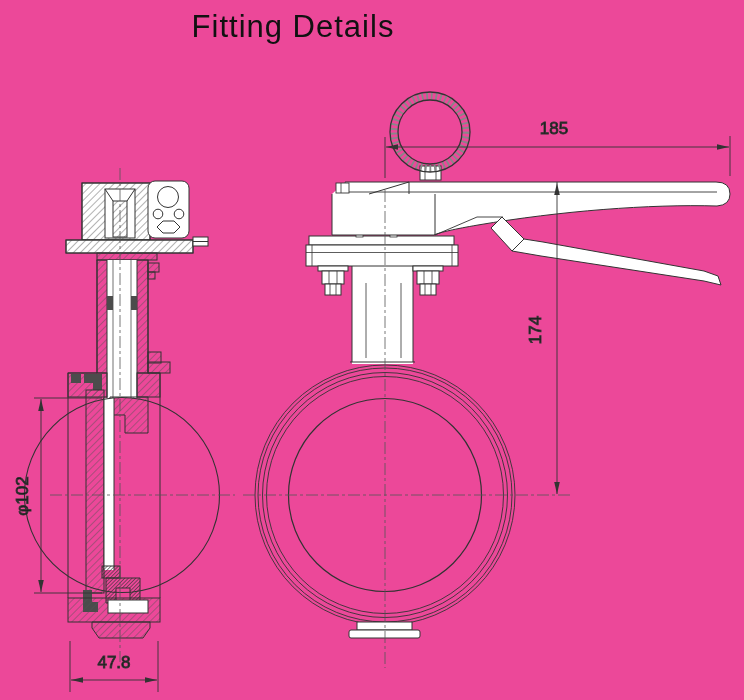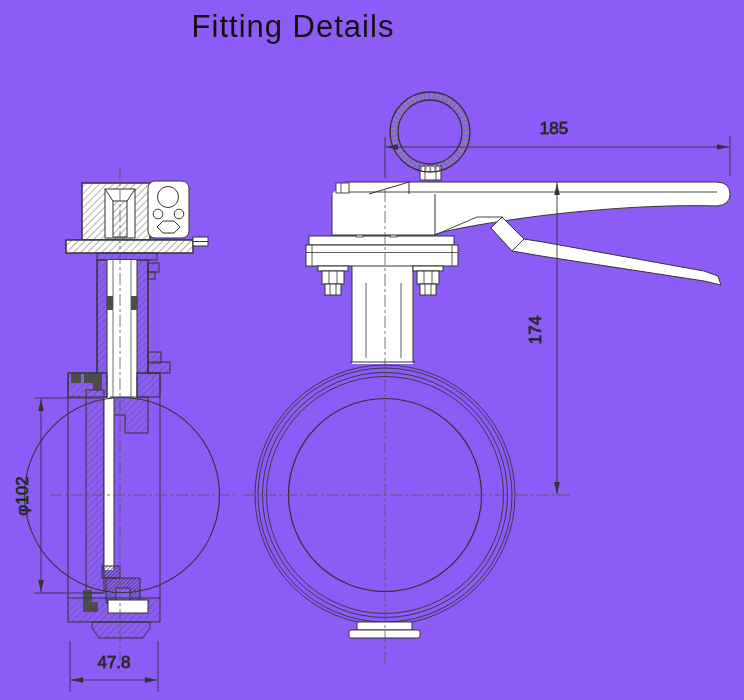--- a/index.html
+++ b/index.html
@@ -1,16 +1,16 @@
 <!DOCTYPE html>
 <html><head>
 <meta charset="utf-8">
 <style>
   html,body{margin:0;padding:0;background:#ffffff;}
-  .page{position:relative;width:744px;height:700px;background:#8b5cf6;overflow:hidden;
+  .page{position:relative;width:744px;height:700px;background:#ec4899;overflow:hidden;
         font-family:"Liberation Sans",sans-serif;}
   svg{display:block;}
   text{font-family:"Liberation Sans",sans-serif;fill:#111;}
   .title-text{font-size:31px;letter-spacing:1px;}
   .dim-text{font-size:17px;}
 </style>
 </head>
 <body>
 
 <div class="page">

